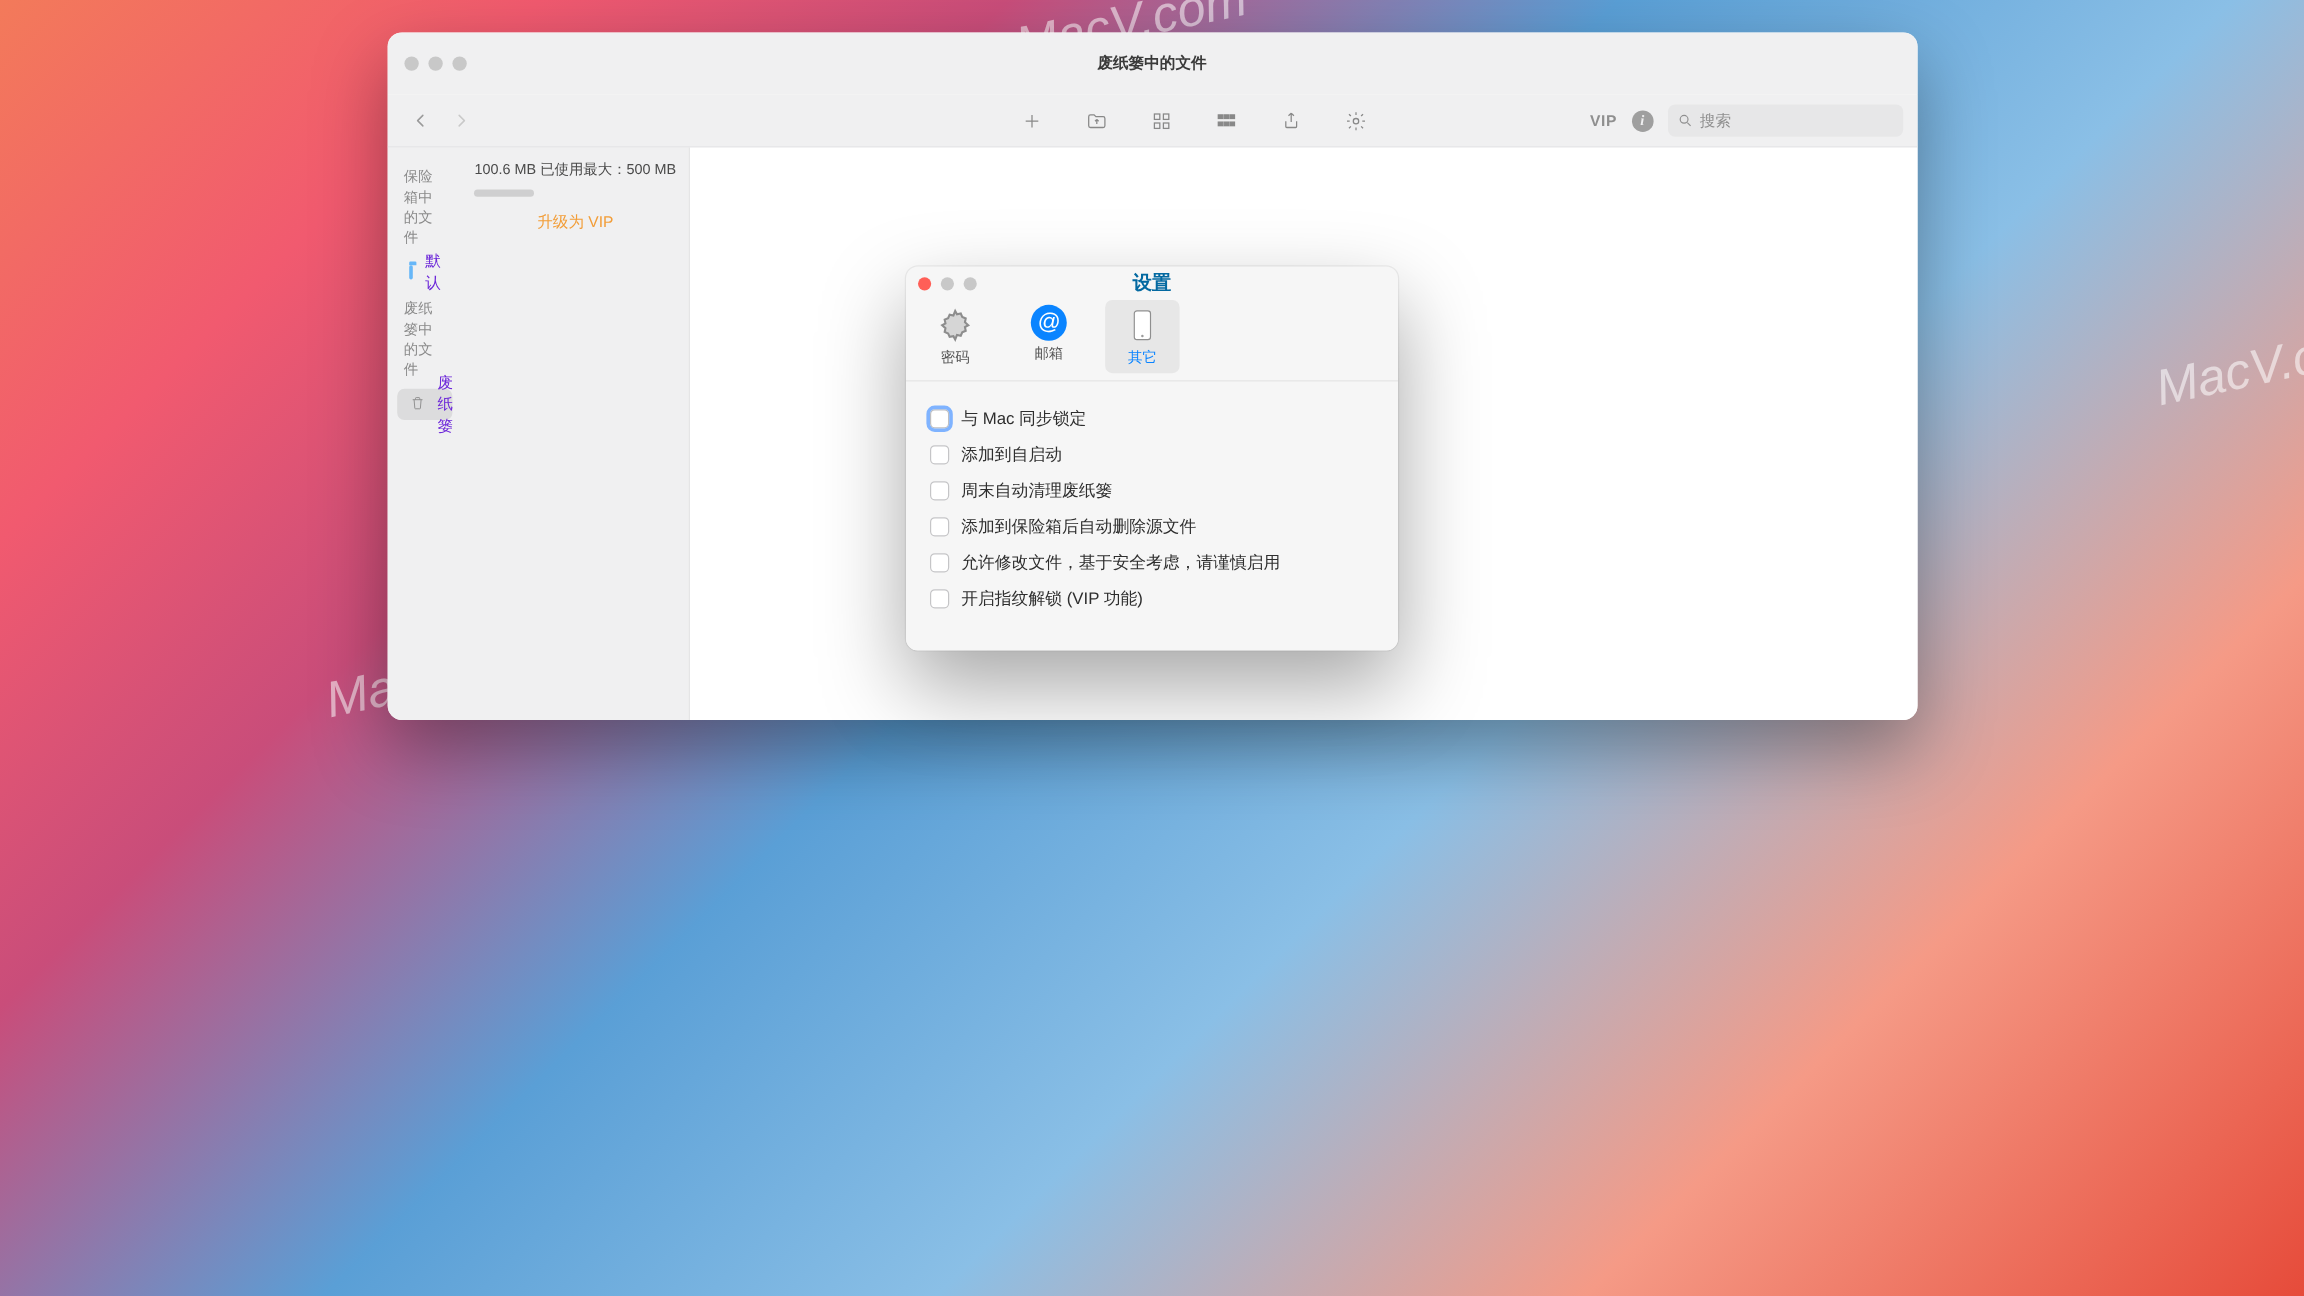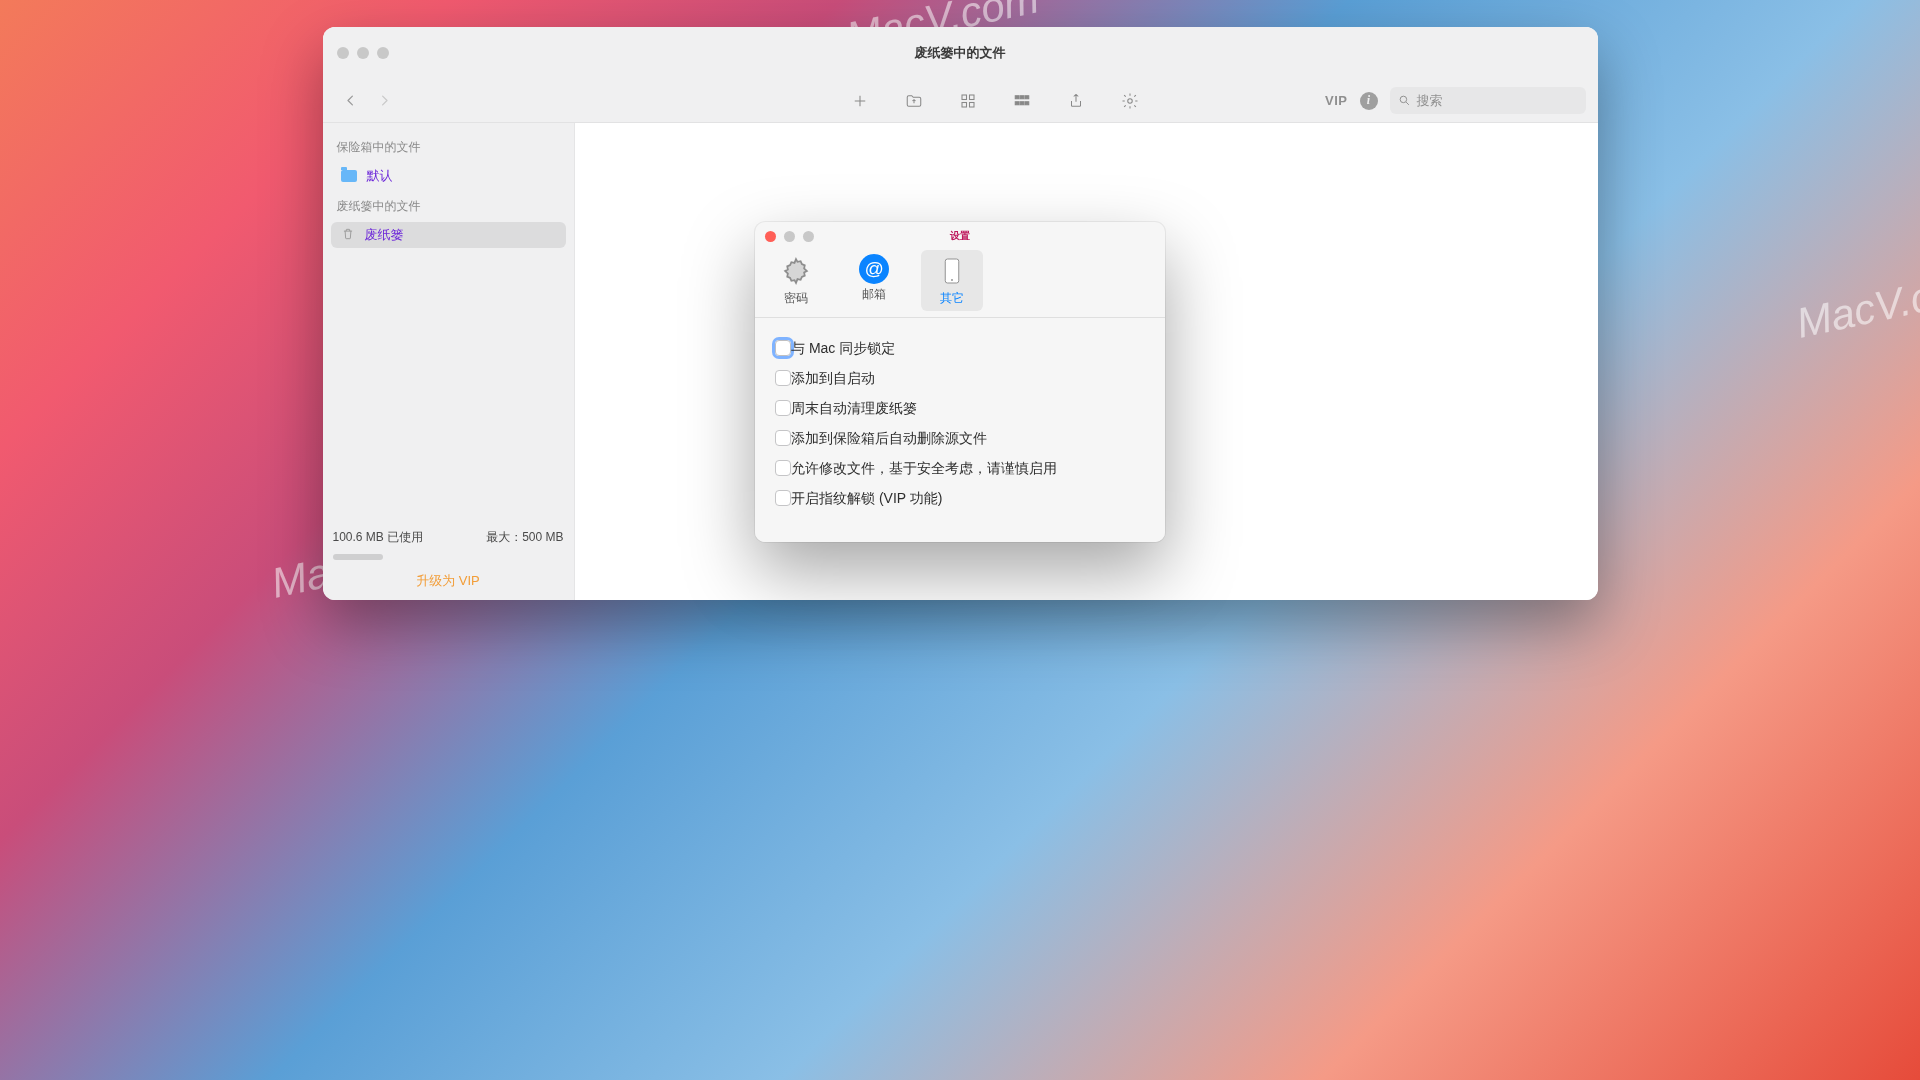--- a/index.html
+++ b/index.html
@@ -89,21 +89,21 @@
   .search-box .ph { color: #8f8f8f; font-size: 13px; }
 
   .window-body { flex: 1; display: flex; min-height: 0; }
 
   
   .sidebar {
     width: 252px;
     background: #f0f0f1;
     border-right: 1px solid #e5e5e6;
     display: flex;
-    flex-direction: column;
+    flex-direction: row;
   }
   .side-scroll { flex: 1; padding: 8px 8px 0 8px; overflow: auto; }
   .side-section { font-size: 12px; color: #8a8a8a; padding: 8px 6px 6px; }
   .side-item {
     display: flex; align-items: center; gap: 10px;
     height: 26px; padding: 0 10px; border-radius: 6px;
     font-size: 13px; color: #6d28d9; margin: 1px 0;
   }
   .side-item.active { background: #dcdcdd; }
   .side-item .folder-ic { width: 16px; height: 12px; background:#67b7f8; border-radius:2px; position:relative; }
@@ -126,36 +126,36 @@
     background: #f6f6f6;
     border-radius: 10px;
     box-shadow: 0 30px 70px rgba(0,0,0,0.35), 0 0 0 1px rgba(0,0,0,0.06);
     overflow: hidden;
   }
   .dlg-titlebar {
     height: 28px; display:flex; align-items:center;
     padding: 0 10px; position:relative;
   }
   .dlg-titlebar .traffic-lights .tl { width:11px; height:11px; }
-  .dlg-title { position:absolute; left:50%; transform:translateX(-50%); font-size:10px; font-weight:600; color:#be185d;}
+  .dlg-title { position:absolute; left:50%; transform:translateX(-50%); font-size:16px; font-weight:600; color:#0369a1;}
   .dlg-tabs {
     display:flex; gap: 16px; padding: 0 10px 6px 10px;
     border-bottom: 1px solid #dfdfdf;
   }
   .dlg-tab { width: 62px; display:flex; flex-direction:column; align-items:center; padding:4px 0 4px; border-radius:6px; }
   .dlg-tab.active { background:#e7e7e7; }
   .dlg-tab .t-ic { width:34px; height:34px; display:flex; align-items:center; justify-content:center; }
   .dlg-tab .gear svg { width:30px; height:30px; }
   .dlg-tab .at { width:30px;height:30px;border-radius:50%;background:#0a84ff; color:#fff; display:flex;align-items:center;justify-content:center; font-size:19px; font-style:italic;}
   .dlg-tab .phone svg { width:18px; height:28px; }
   .dlg-tab .t-lbl { font-size:12px; color:#555; margin-top:2px;}
   .dlg-tab.active .t-lbl { color:#0a84ff; }
 
   .dlg-body { padding: 16px 20px 28px 20px; background:#f6f6f6; }
-  .opt { display:flex; padding:6px 0; font-size:14px; color:#2e2e2e; }
+  .opt { display:flex; align-items:center; gap:10px; padding:6px 0; font-size:14px; color:#2e2e2e; }
   .chk { width:16px; height:16px; border:1.3px solid #c5c5c7; border-radius:4px; background:#fff; }
   .chk.focus { outline: 3px solid #7fb3ff; outline-offset: 0; border-color:#bfbfc1; }
 
 </style>
 </head>
 <body>
 
 <div class="watermark" style="top:-6px; left:44%;">MacV.com</div>
 <div class="watermark" style="top:280px; right:-70px;">MacV.com</div>
 <div class="watermark" style="top:540px; left:270px;">MacV.com</div>

